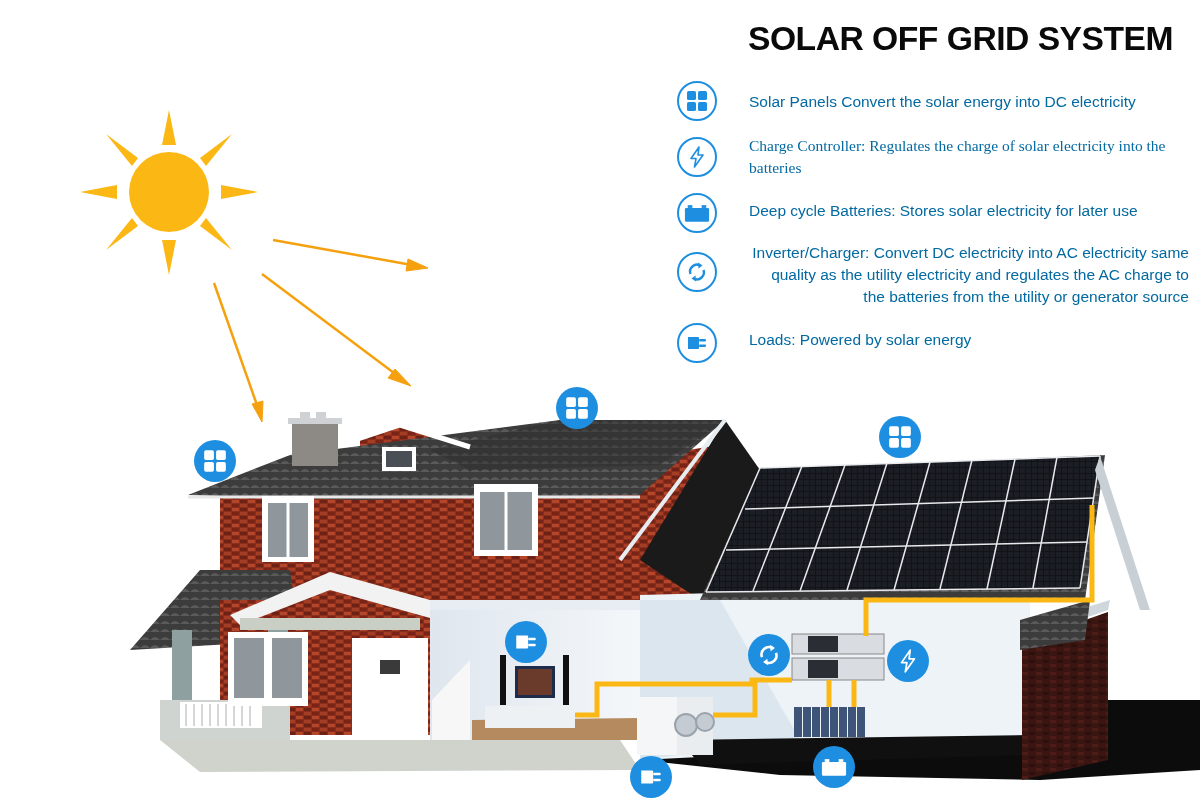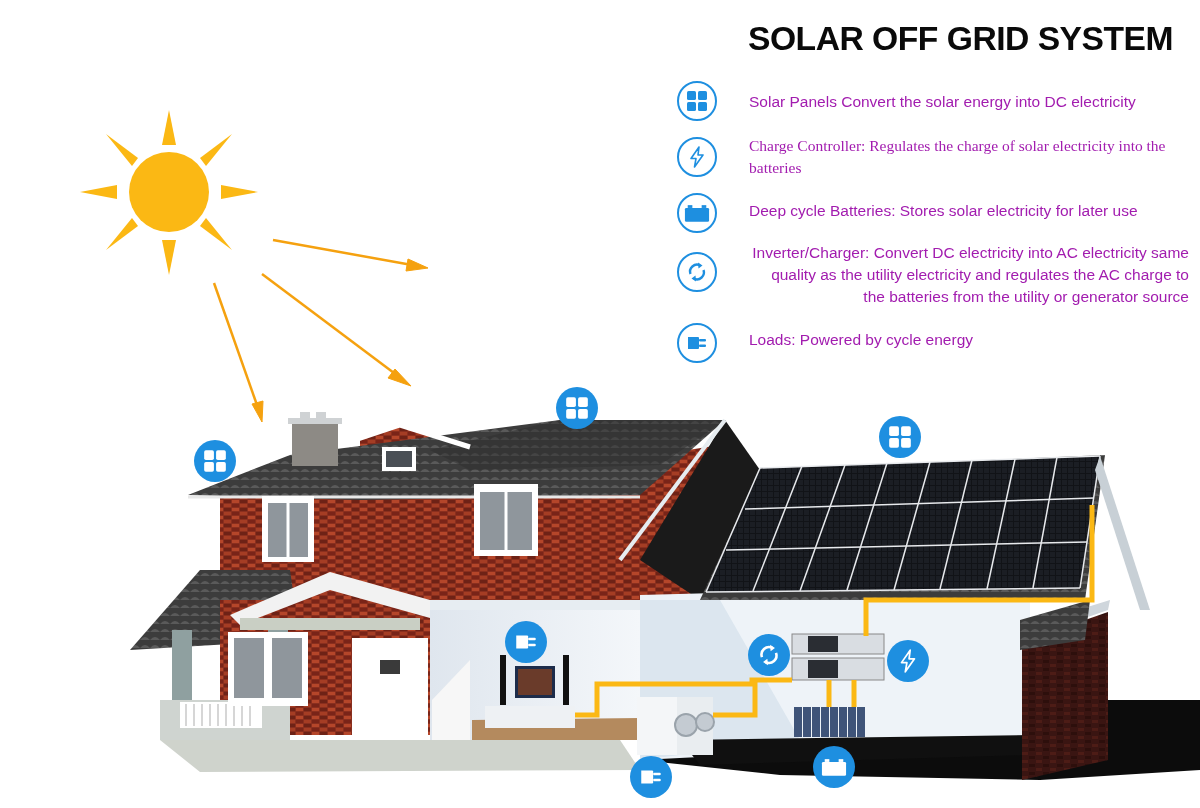--- a/index.html
+++ b/index.html
@@ -1,21 +1,21 @@
 <!DOCTYPE html>
 <html><head>
 <meta charset="utf-8">
 <style>
   html,body{margin:0;padding:0;}
   body{width:1200px;height:808px;position:relative;overflow:hidden;background:#ffffff;font-family:"Liberation Sans",sans-serif;}
   .abs{position:absolute;}
   .title{left:748px;top:20px;font-family:"Liberation Sans",sans-serif;font-weight:900;font-size:33px;letter-spacing:-0.5px;color:#0a0a0a;white-space:nowrap;transform:scaleX(1.02);transform-origin:left;}
   .legend-item{position:absolute;left:677px;display:flex;align-items:flex-start;}
   .legend-icon{width:40px;height:40px;border:2px solid #1e8fe0;border-radius:50%;box-sizing:border-box;display:flex;align-items:center;justify-content:center;background:#fff;flex:none;}
-  .legend-text{position:absolute;left:72px;top:0;width:440px;font-size:15.5px;line-height:22px;color:#a21caf;font-family:"Liberation Sans",sans-serif;}
+  .legend-text{position:absolute;left:72px;top:0;width:440px;font-size:15.5px;line-height:22px;color:#0369a1;font-family:"Liberation Sans",sans-serif;}
   .badge{position:absolute;width:42px;height:42px;border-radius:50%;background:#1e8fe0;display:flex;align-items:center;justify-content:center;}
   svg{display:block;}
 </style>
 </head>
 <body>
 
 <svg width="0" height="0" style="position:absolute">
   <defs>
     <symbol id="i-panel" viewBox="0 0 24 24">
       <rect x="2" y="2" width="9" height="9" rx="1.6"></rect>
@@ -79,21 +79,21 @@
         </svg>
     </div>
     <div class="legend-text" style="top:-10px;width:440px;">Inverter/Charger: Convert DC electricity into AC electricity same quality as the utility electricity and regulates the AC charge to the batteries from the utility or generator source</div>
   </div>
   <div class="legend-item" style="top:323px;">
     <div class="legend-icon">
       <svg width="24" height="24" fill="#1e8fe0">
           <use href="#i-plug"></use>
         </svg>
     </div>
-    <div class="legend-text" style="top:6px;">Loads: Powered by cycle energy</div>
+    <div class="legend-text" style="top:6px;">Loads: Powered by solar energy</div>
   </div>
 </div>
 
 <svg class="abs" style="left:0;top:0;" width="680" height="440">
   <g fill="#fbb814">
     <circle cx="169" cy="192" r="40"></circle>
 
     <polygon points="169,110 162,145 176,145"></polygon>
     <polygon points="169,275 162,240 176,240"></polygon>
     <polygon points="80,192 117,185 117,199"></polygon>

